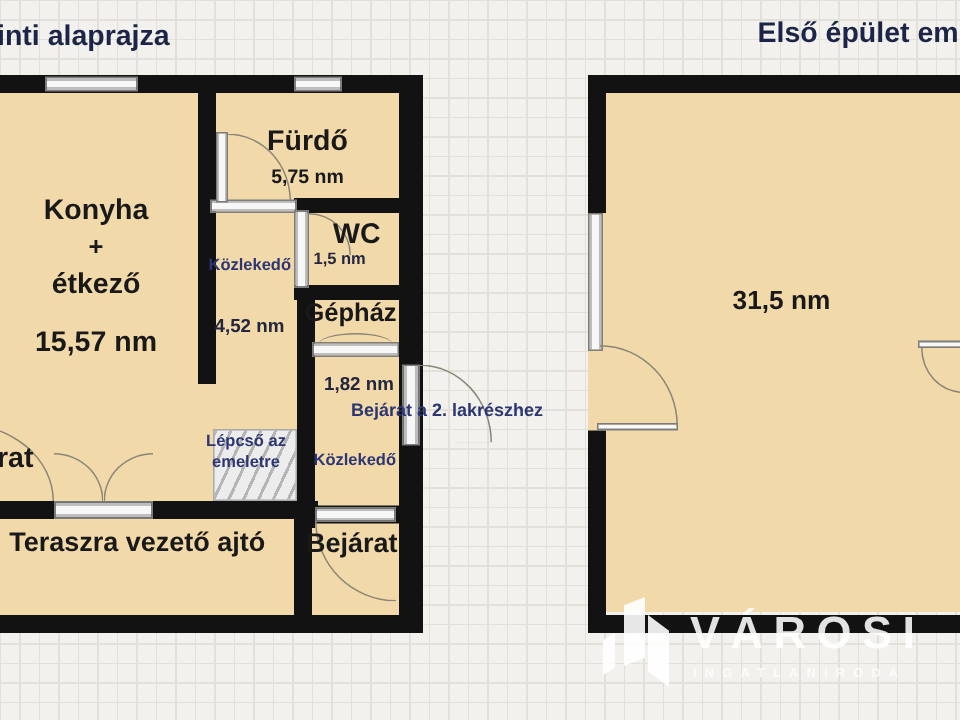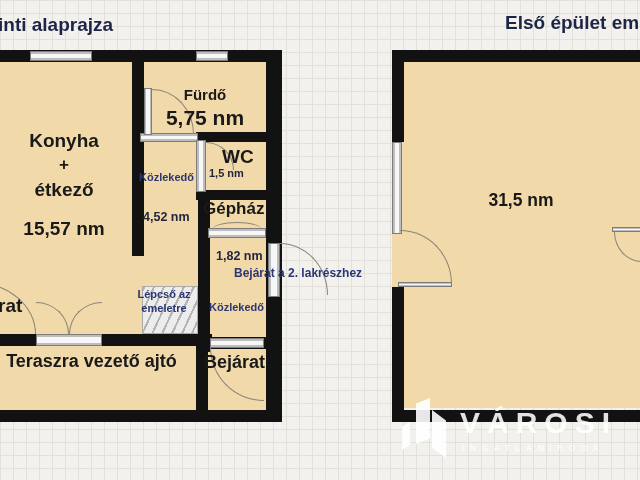--- a/index.html
+++ b/index.html
@@ -75,22 +75,22 @@
   <div class="abs stairs" style="left:142px;top:286px;width:56px;height:48px;"></div>
 
   <div class="abs room-lg" style="left:4px;top:128px;width:120px;">
     <div style="font-size:19px;line-height:25px;">Konyha</div>
     <div style="font-size:17px;line-height:24px;">+</div>
     <div style="font-size:19px;line-height:25px;">étkező</div>
     <div style="font-size:19px;line-height:25px;margin-top:14px;">15,57 nm</div>
   </div>
 
   <div class="abs room-lg" style="left:150px;top:83px;width:110px;">
-    <div style="font-size:15px;line-height:24px;">Fürdő</div>
-    <div style="font-size:21px;line-height:22px;">5,75 nm</div>
+    <div style="font-size:19px;line-height:24px;">Fürdő</div>
+    <div style="font-size:13px;line-height:22px;">5,75 nm</div>
   </div>
 
   <div class="abs room-lg" style="left:222px;top:146px;font-size:19px;">WC</div>
   <div class="abs meas" style="left:209px;top:167px;font-size:11px;">1,5 nm</div>
 
   <div class="abs room-sm" style="left:139px;top:171px;font-size:11px;">Közlekedő</div>
   <div class="abs meas" style="left:143px;top:210px;font-size:12.5px;">4,52 nm</div>
 
   <div class="abs room-lg" style="left:203px;top:199px;font-size:17px;">Gépház</div>
 

